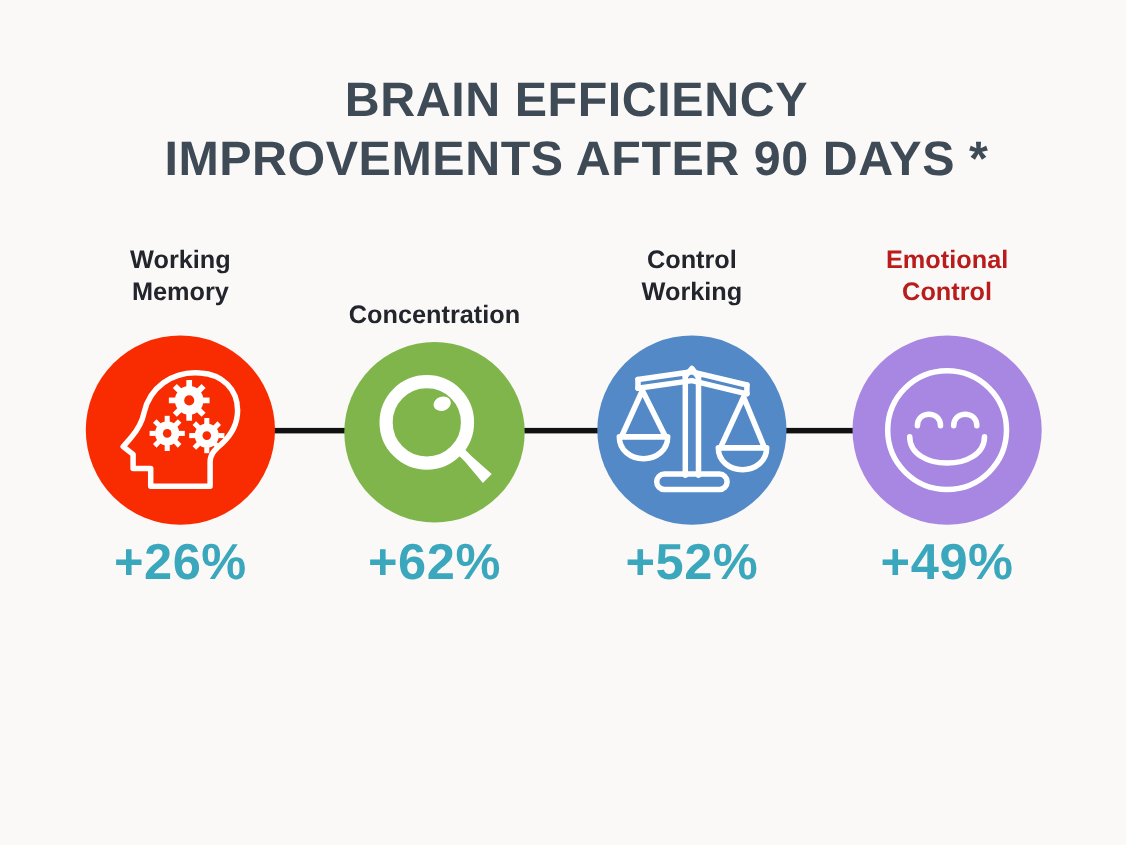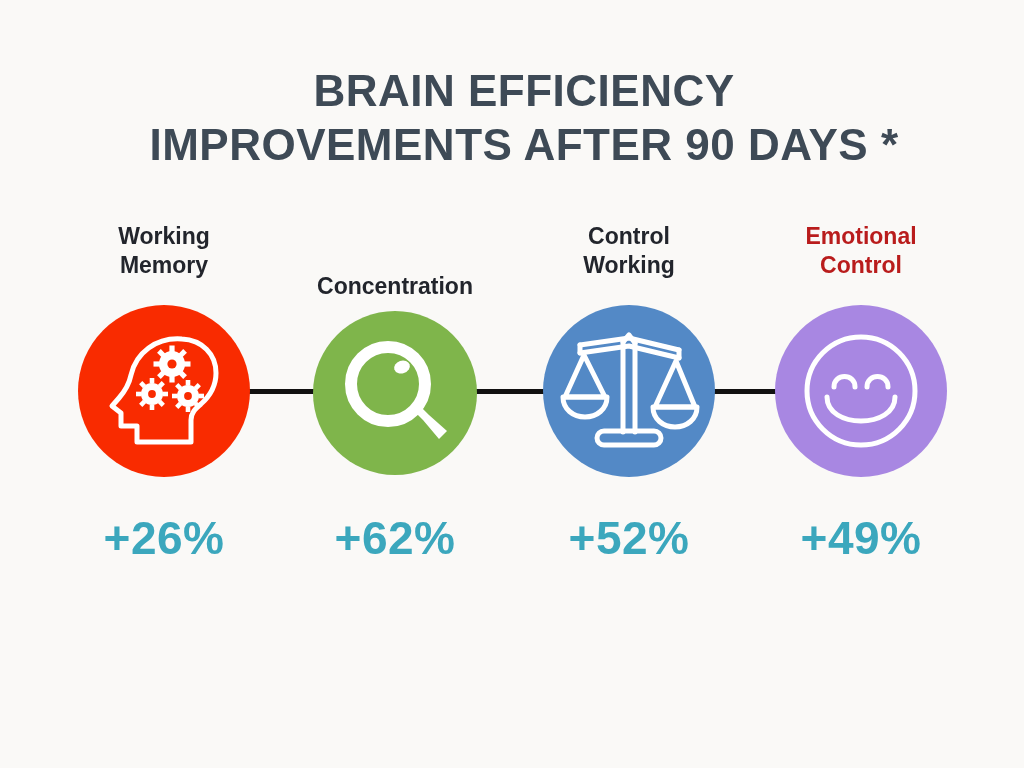--- a/index.html
+++ b/index.html
@@ -113,21 +113,21 @@
     background: #111111;
     top: 167px;
   }
   .connector.c0 { left: 246px; width: 72px; }
   .connector.c1 { left: 472px; width: 72px; }
   .connector.c2 { left: 710px; width: 72px; }
 
   
   .percent {
     position: absolute;
-    top: 289px;
+    top: 261px;
     left: 0;
     width: 240px;
     text-align: center;
     color: #3ba7bd;
     font-family: "Liberation Sans", sans-serif;
     font-weight: bold;
     font-size: 46px;
     letter-spacing: 0.5px;
   }
 </style>

